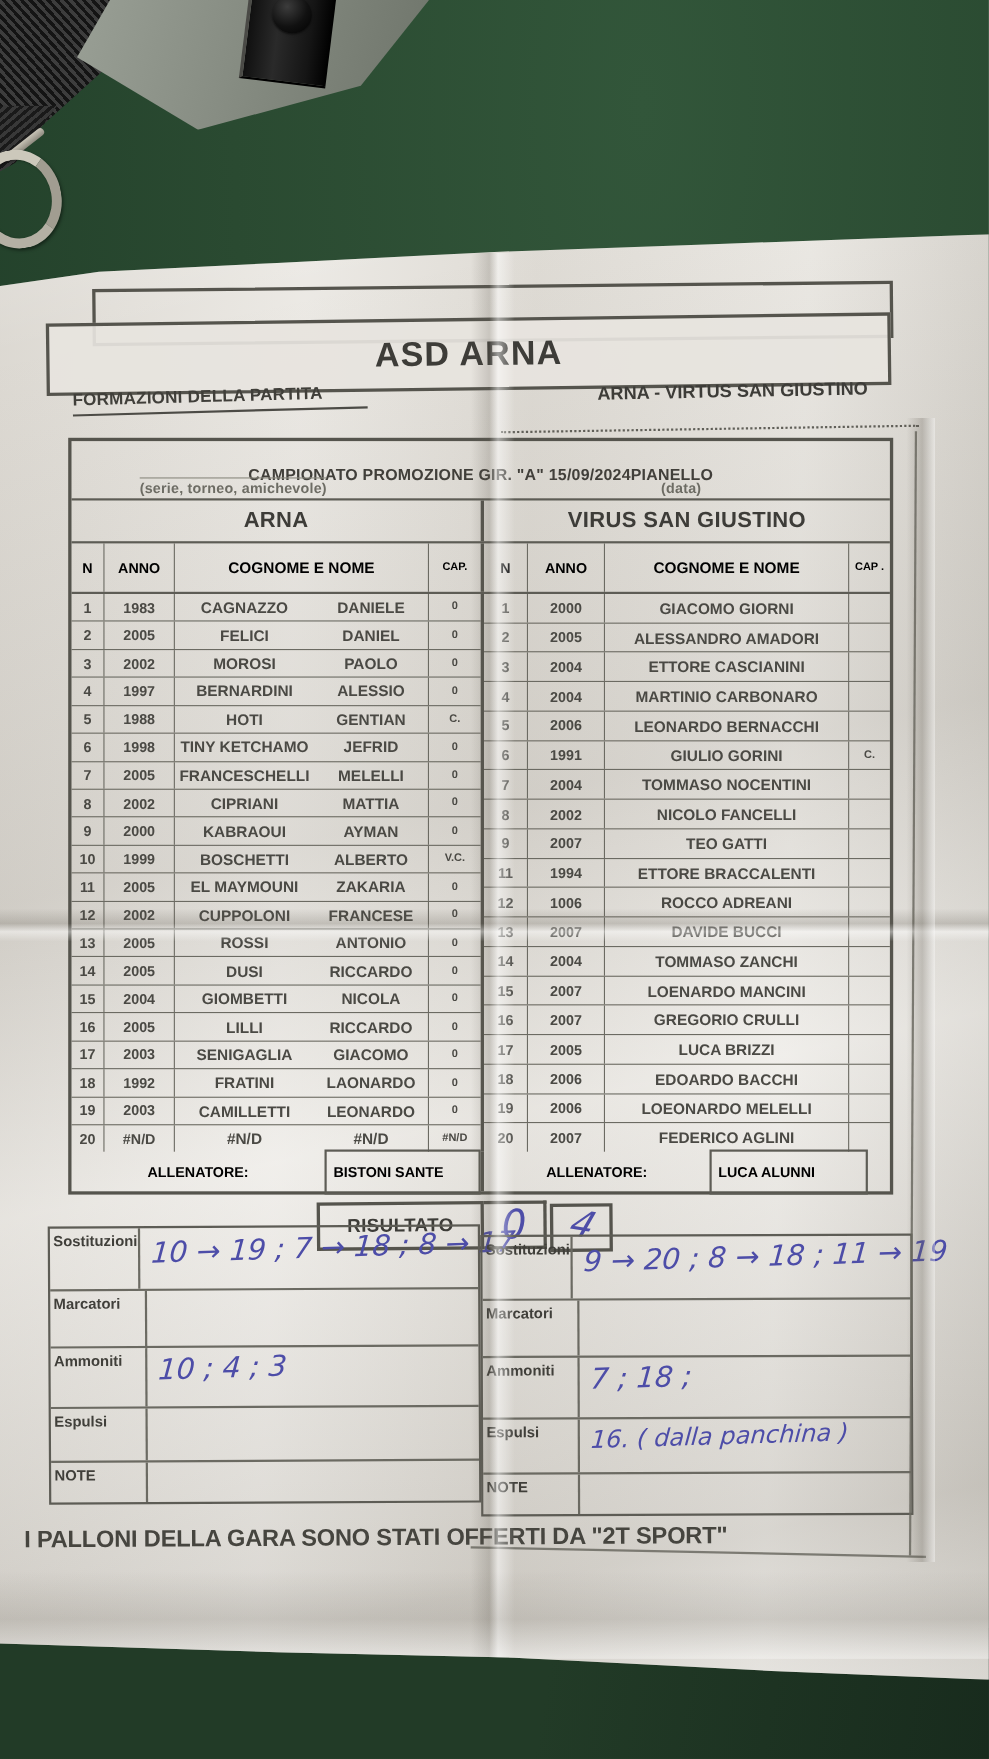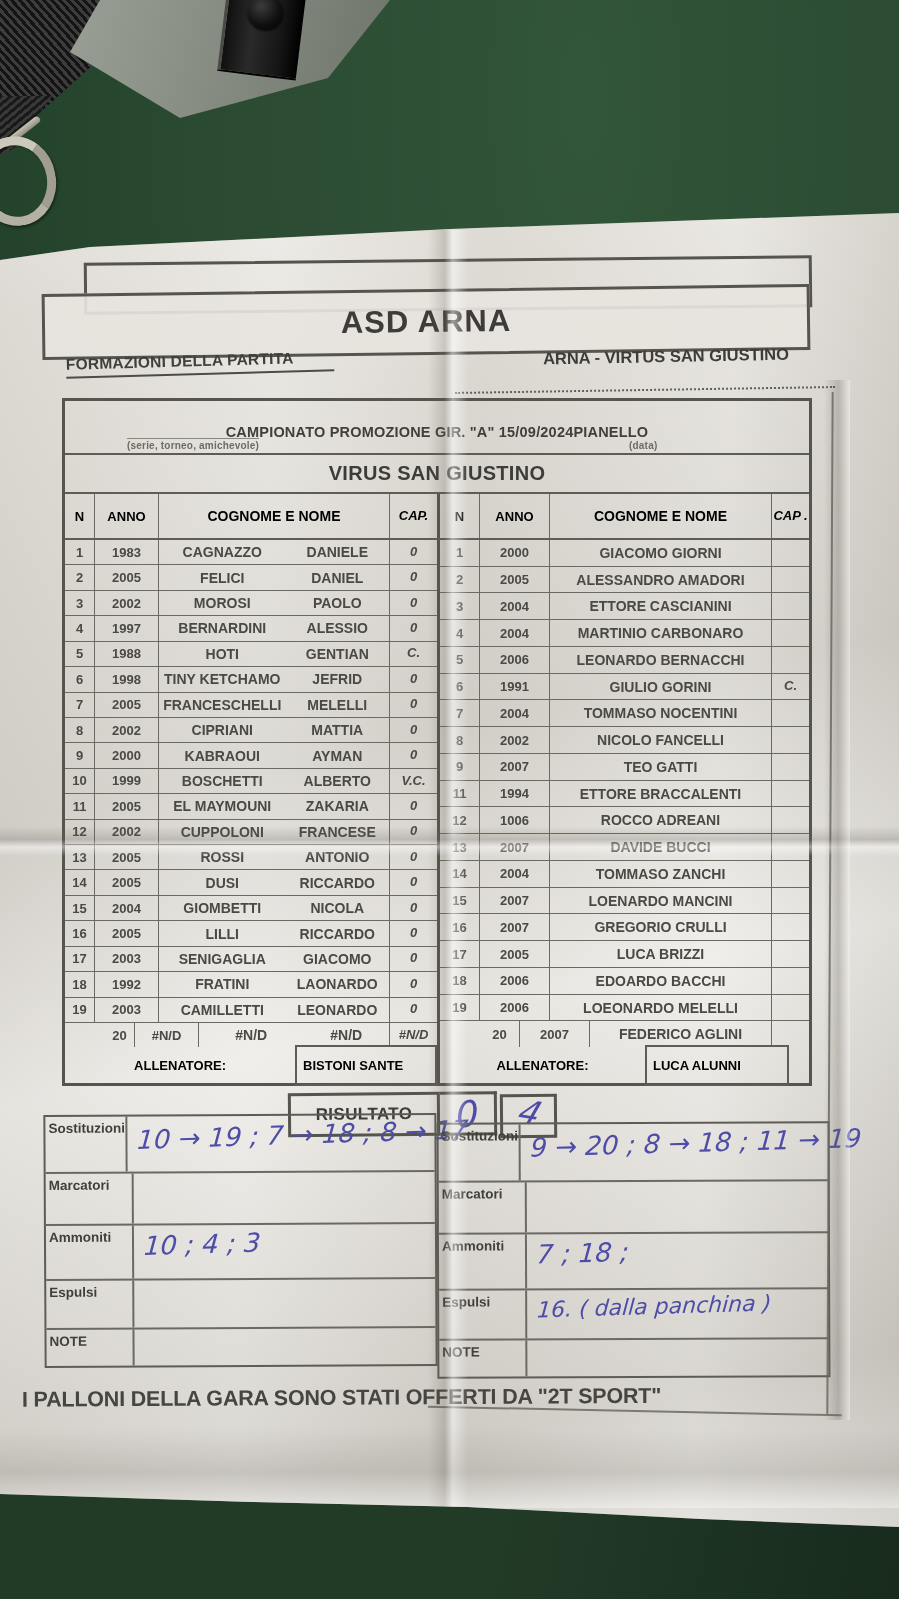--- a/index.html
+++ b/index.html
@@ -112,43 +112,43 @@
   .main-table{
     left:62px;top:398px;width:750px;height:688px;
     border:3px solid #55544d;box-sizing:border-box;
     display:flex;flex-direction:column;font-weight:bold;
   }
   .comp-row{
     height:54px;border-bottom:2px solid #5d5c55;position:relative;
     text-align:center;font-size:14.5px;letter-spacing:.2px;color:#413f3a;
     padding-top:23px;box-sizing:border-box;
   }
-  .hint{position:absolute;font-size:10px;font-weight:bold;color:#6d6c64;bottom:2px;}
+  .hint{position:absolute;font-size:13px;font-weight:bold;color:#6d6c64;bottom:2px;}
   .hint-serie{left:62px;border-top:1px solid #8a897f;padding-top:1px;}
-  .hint-data{left:564px;}
+  .hint-data{left:536px;}
   .split{display:flex;box-sizing:border-box;}
   .half-l{width:375px;box-sizing:border-box;border-right:3px solid #55544d;display:flex;}
   .half-r{flex:1;display:flex;box-sizing:border-box;}
   .teams-row{height:40px;border-bottom:2px solid #5d5c55;}
   .teams-row .half-l,.teams-row .half-r{align-items:center;justify-content:center;}
   .team-name{font-size:20px;letter-spacing:.3px;color:#3d3c38;width:100%;text-align:center;}
   .cols-row{height:46px;border-bottom:2.2px solid #5d5c55;}
   .cell{box-sizing:border-box;border-right:1.6px solid #6b6a62;display:flex;align-items:center;justify-content:center;text-align:center;}
   .cell:last-child{border-right:none;}
   .h-n{width:30px;font-size:13px;}
   .h-anno{width:64px;font-size:13px;}
   .h-name{flex:1;font-size:14px;}
-  .h-cap{width:47px;font-size:13px;line-height:1.15;font-style:italic;}
+  .h-cap{width:47px;font-size:10px;line-height:1.15;}
   .half-r .h-n{width:40px;}
   .half-r .h-anno{width:70px;}
   .half-r .h-cap{width:37px;text-align:center;}
   .rows-wrap{height:512px;display:flex;}
   .rows-col{display:flex;flex-direction:column;width:100%;}
   .prow{flex:1;display:flex;border-bottom:1.6px solid #6b6a62;font-size:12.5px;color:#4a4944;}
-  .prow:last-child{border-bottom:none;margin-left:40px;}
+  .prow:last-child{border-bottom:none;}
   .name-pair{flex:1;display:flex;}
   .name-pair .surname{width:55%;display:flex;align-items:center;justify-content:center;}
   .name-pair .firstname{width:45%;display:flex;align-items:center;justify-content:center;}
   .coach-row{height:36px;font-size:13px;}
   .coach-label{display:flex;align-items:center;justify-content:center;box-sizing:border-box;}
   .half-l .coach-label{width:232px;}
   .half-r .coach-label{width:205px;}
   .coach-value{
     box-sizing:border-box;border:2.2px solid #5d5c55;margin:-2px 0 -3px 0;
     display:flex;align-items:center;padding-left:6px;
@@ -229,20 +229,23 @@
   <div class="abs dotline"></div>
 
   <div class="abs main-table">
     <div class="comp-row">
       <span>CAMPIONATO PROMOZIONE GIR. "A" 15/09/2024PIANELLO</span>
       <span class="hint hint-serie">(serie, torneo, amichevole)</span>
       <span class="hint hint-data">(data)</span>
     </div>
 
     <div class="teams-row split">
+      <div class="half-l">
+          <div class="team-name">ARNA</div>
+        </div>
       <div class="half-r">
           <div class="team-name">VIRUS SAN GIUSTINO</div>
         </div>
     </div>
 
     <div class="cols-row split">
       <div class="half-l">
         <div class="cell h-n">N</div>
         <div class="cell h-anno">ANNO</div>
         <div class="cell h-name">COGNOME E NOME</div>

